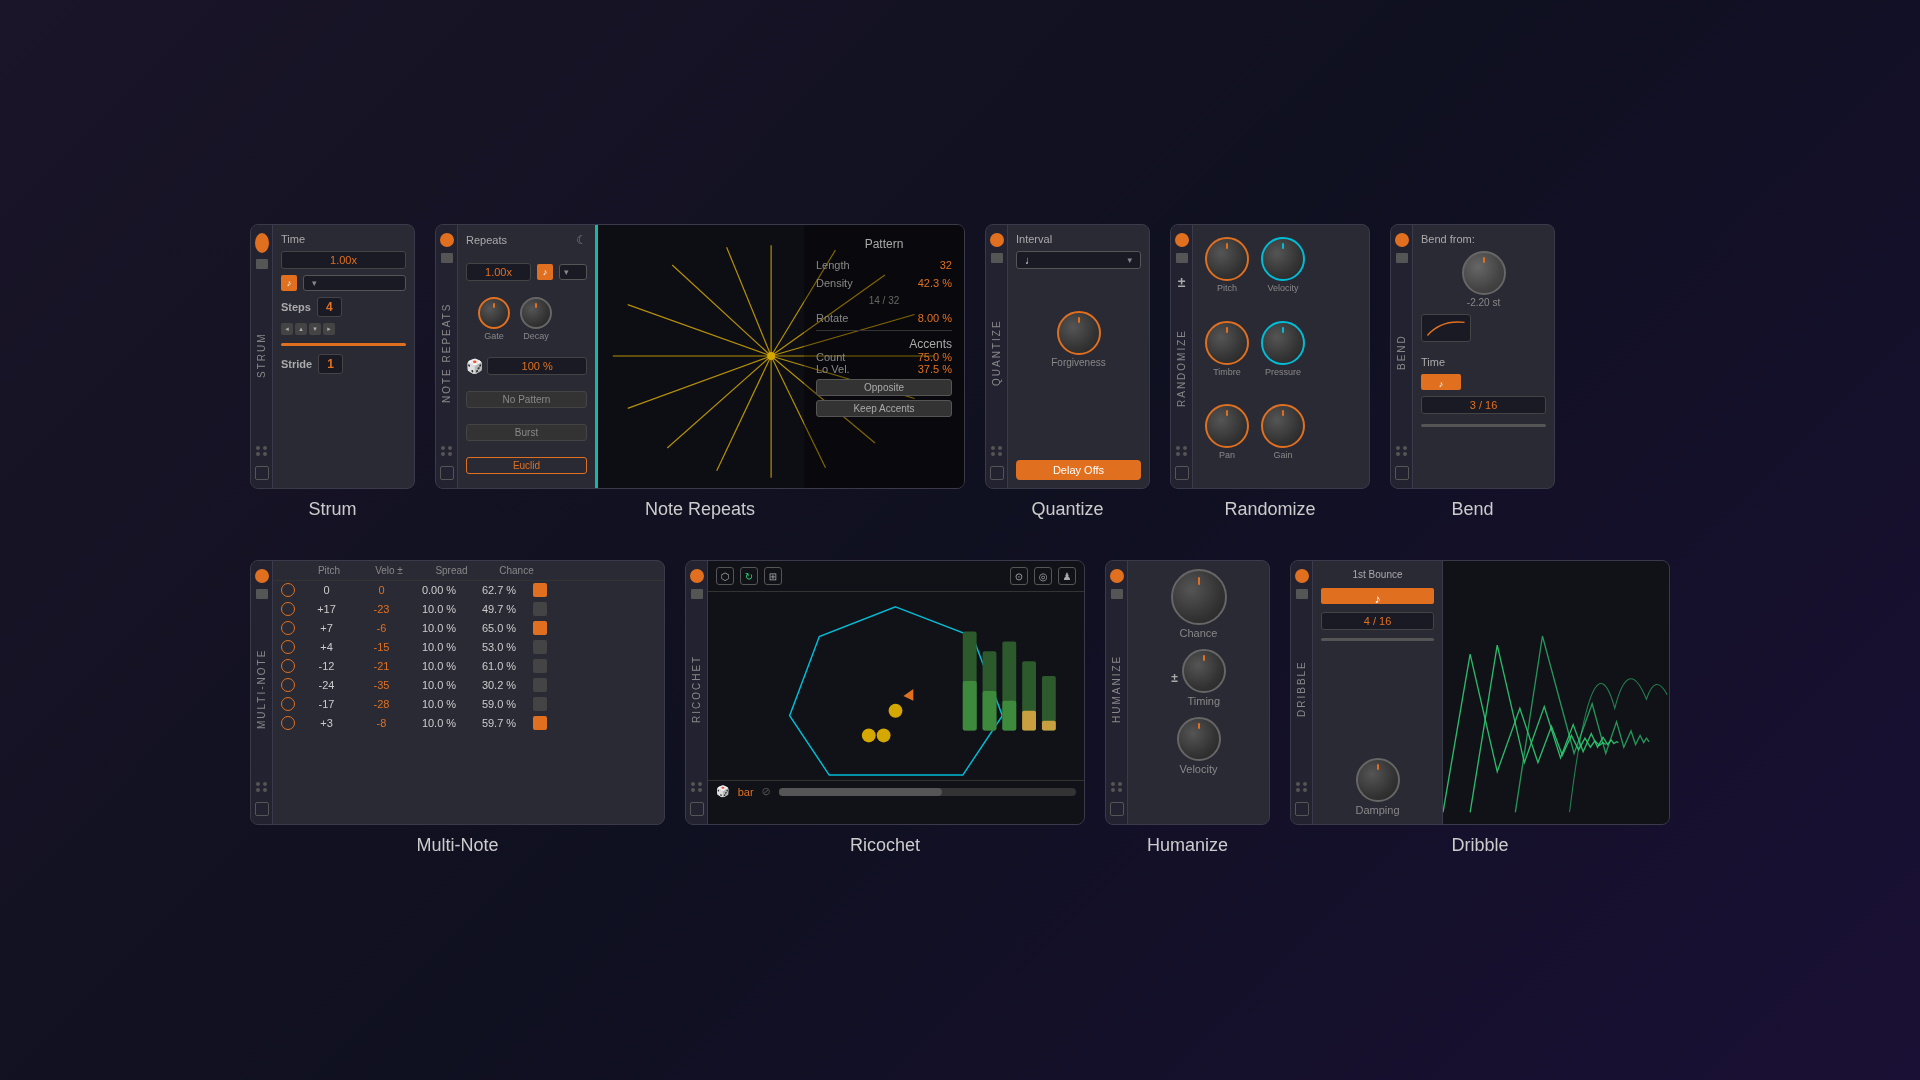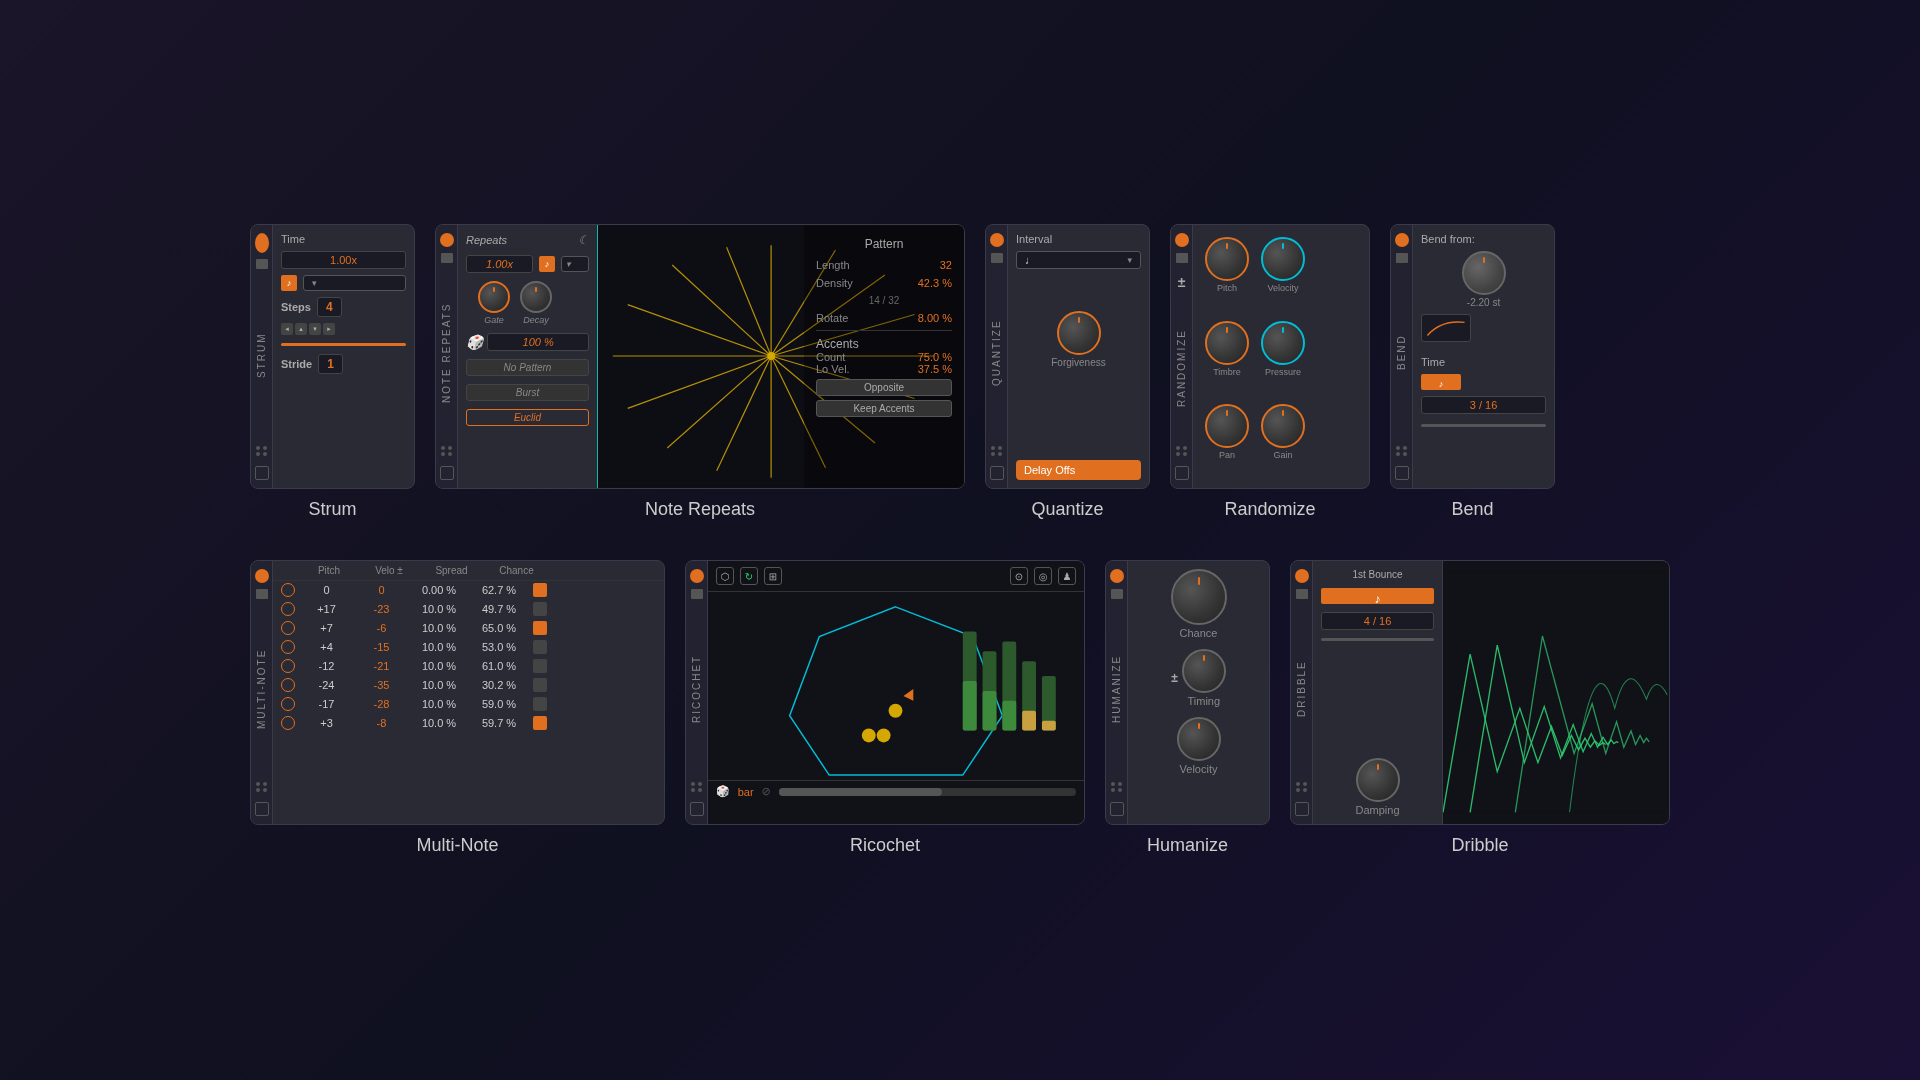--- a/index.html
+++ b/index.html
@@ -205,25 +205,24 @@
     
     .note-repeats-panel {
       width: 530px;
       height: 265px;
       display: flex;
       flex-direction: row;
     }
     .nr-content {
       width: 140px;
       padding: 8px;
-      border-right: 1px solid #14b8a6;
+      border-right: 3px solid #14b8a6;
       display: flex;
       flex-direction: column;
-      gap: 8px;
-      font-style: italic;
+      gap: 16px;
     }
     .nr-right {
       flex: 1;
       position: relative;
     }
     .pattern-display {
       width: 100%;
       height: 100%;
       background: #111118;
       position: relative;
@@ -263,21 +262,21 @@
       color: #666;
       text-align: center;
     }
     .accents-section {
       border-top: 1px solid #333;
       padding-top: 6px;
     }
     .accents-title {
       font-size: 12px;
       color: #aaa;
-      text-align: left;
+      text-align: right;
     }
     .btn-dark {
       background: #333;
       border: 1px solid #555;
       border-radius: 3px;
       padding: 2px 10px;
       font-size: 10px;
       color: #aaa;
       cursor: pointer;
       text-align: center;
@@ -500,21 +499,21 @@
     
     .delay-offs-btn {
       background: #e07020;
       border: none;
       border-radius: 4px;
       padding: 4px 8px;
       color: white;
       font-size: 11px;
       cursor: pointer;
       width: 100%;
-      text-align: left;
+      text-align: center;
     }
 
     .nr-mode-btn {
       padding: 2px 8px;
       border-radius: 3px;
       font-size: 10px;
       cursor: pointer;
       text-align: center;
     }
     .nr-mode-inactive { background: #333; color: #888; border: 1px solid #444; }

